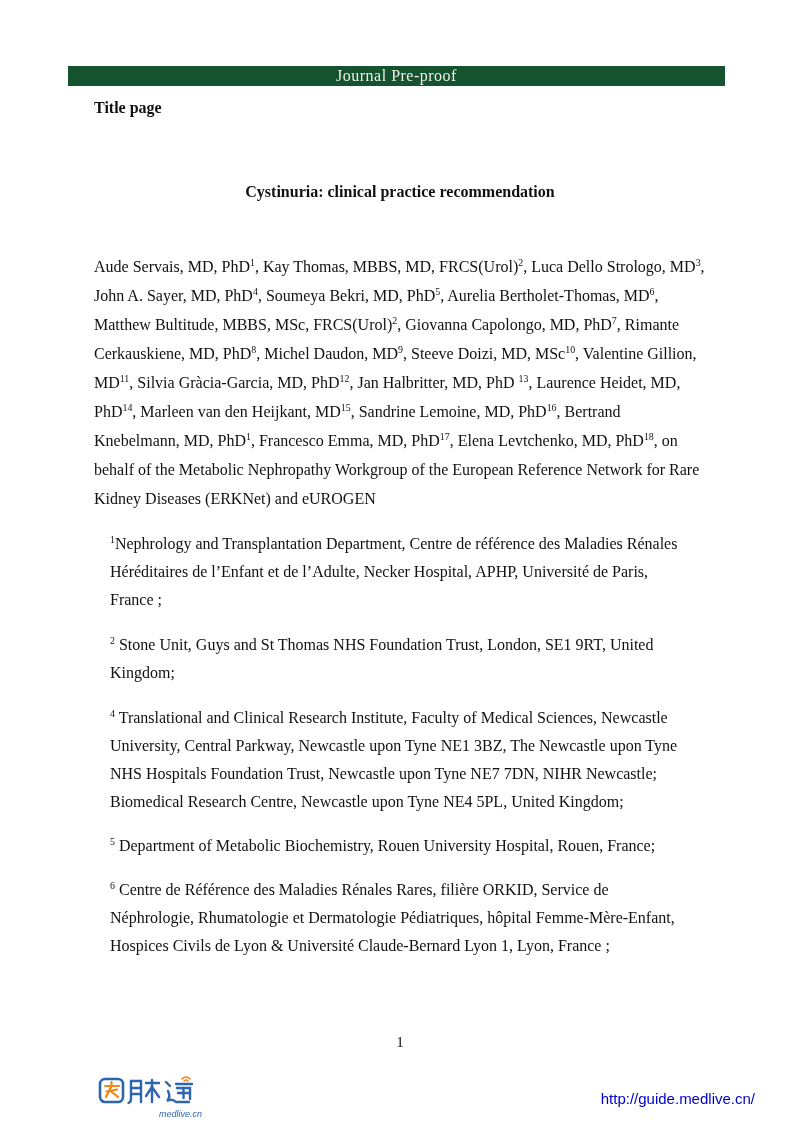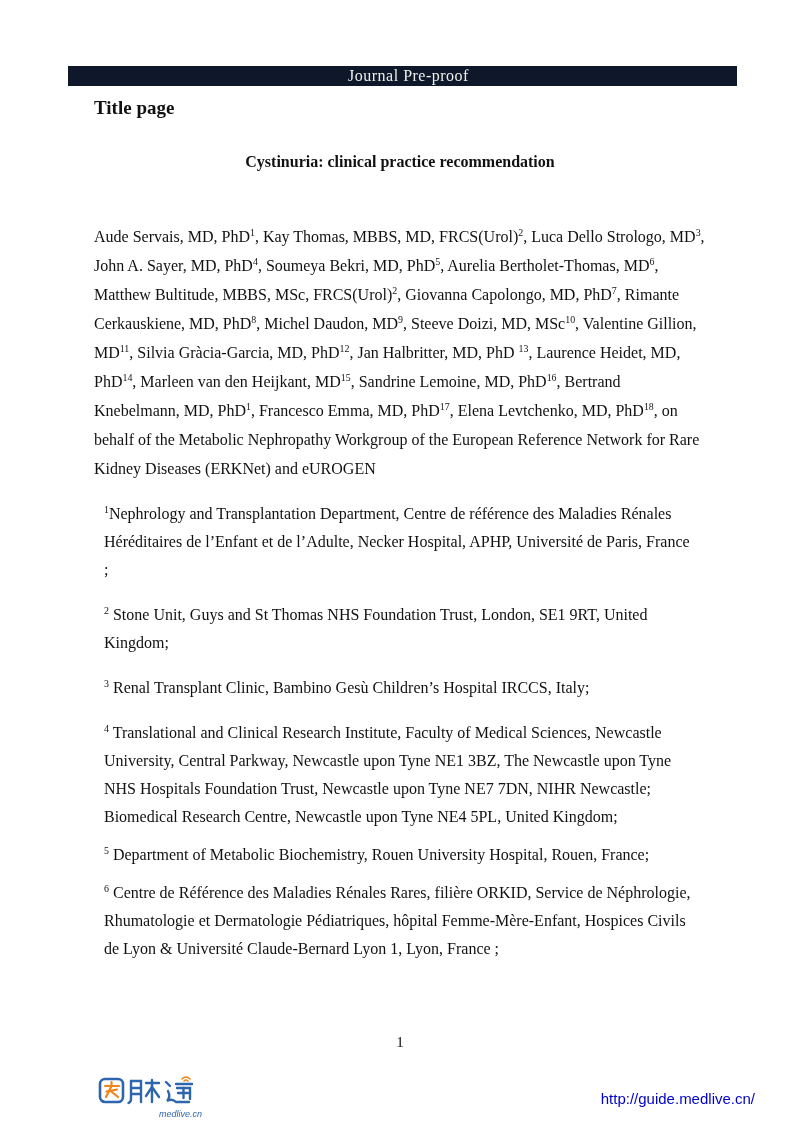--- a/index.html
+++ b/index.html
@@ -16,64 +16,63 @@
     overflow: hidden;
   }
 
   
   .banner {
     position: absolute;
     left: 68px;
     top: 66px;
     width: 657px;
     height: 20px;
-    background: #0f172a;
+    background: #14532d;
     text-align: center;
     line-height: 20px;
     font-size: 16px;
     color: #eeefeb;
     letter-spacing: 0.5px;
-    padding-left: 12px;
   }
 
   
   .content {
     position: absolute;
     left: 94px;
     top: 98px;
     width: 612px;
     font-size: 16px;
   }
   .section-label {
     font-weight: bold;
-    font-size: 19px;
+    font-size: 16px;
     line-height: 19px;
   }
   .doc-title {
-    margin-top: 35px;
+    margin-top: 65px;
     text-align: center;
     font-weight: bold;
     font-size: 16px;
     line-height: 19px;
   }
   .authors {
     margin-top: 51px;
     line-height: 29px;
     text-align: left;
   }
   sup {
     font-size: 0.62em;
     line-height: 0;
     vertical-align: super;
   }
   .affiliations {
     margin-top: 17px;
   }
   .aff {
-    margin: 10px;
+    margin: 16px;
     line-height: 28px;
   }
   .aff.gap {
     margin-bottom: 17px;
   }
 
   
   .page-num {
     position: absolute;
     left: 94px;
@@ -120,21 +119,20 @@
 <div class="content">
   <div class="section-label">Title page</div>
 
   <div class="doc-title">Cystinuria: clinical practice recommendation</div>
 
   <p class="authors">Aude Servais, MD, PhD<sup>1</sup>, Kay Thomas, MBBS, MD, FRCS(Urol)<sup>2</sup>, Luca Dello Strologo, MD<sup>3</sup>, John A. Sayer, MD, PhD<sup>4</sup>, Soumeya Bekri, MD, PhD<sup>5</sup>, Aurelia Bertholet-Thomas, MD<sup>6</sup>, Matthew Bultitude, MBBS, MSc, FRCS(Urol)<sup>2</sup>, Giovanna Capolongo, MD, PhD<sup>7</sup>, Rimante Cerkauskiene, MD, PhD<sup>8</sup>, Michel Daudon, MD<sup>9</sup>, Steeve Doizi, MD, MSc<sup>10</sup>, Valentine Gillion, MD<sup>11</sup>, Silvia Gràcia-Garcia, MD, PhD<sup>12</sup>, Jan Halbritter, MD, PhD <sup>13</sup>, Laurence Heidet, MD, PhD<sup>14</sup>, Marleen van den Heijkant, MD<sup>15</sup>, Sandrine Lemoine, MD, PhD<sup>16</sup>, Bertrand Knebelmann, MD, PhD<sup>1</sup>, Francesco Emma, MD, PhD<sup>17</sup>, Elena Levtchenko, MD, PhD<sup>18</sup>, on behalf of the Metabolic Nephropathy Workgroup of the European Reference Network for Rare Kidney Diseases (ERKNet) and eUROGEN</p>
 
   <div class="affiliations">
     <p class="aff gap"><sup>1</sup><span>Nephrology and Transplantation Department, Centre de référence des Maladies Rénales Héréditaires de l’Enfant et de l’Adulte, Necker Hospital, APHP, Université de Paris, France ;</span></p>
     <p class="aff gap"><sup>2</sup><span> Stone Unit, Guys and St Thomas NHS Foundation Trust, London, SE1 9RT, United Kingdom;</span></p>
-    <p class="aff gap"><sup>3</sup><span> Renal Transplant Clinic, Bambino Gesù Children’s Hospital IRCCS, Italy;</span></p>
     <p class="aff"><sup>4</sup><span> Translational and Clinical Research Institute, Faculty of Medical Sciences, Newcastle University, Central Parkway, Newcastle upon Tyne NE1 3BZ, The Newcastle upon Tyne NHS Hospitals Foundation Trust, Newcastle upon Tyne NE7 7DN, NIHR Newcastle; Biomedical Research Centre, Newcastle upon Tyne NE4 5PL, United Kingdom;</span></p>
     <p class="aff"><sup>5</sup><span> Department of Metabolic Biochemistry, Rouen University Hospital, Rouen, France;</span></p>
     <p class="aff"><sup>6</sup><span> Centre de Référence des Maladies Rénales Rares, filière ORKID, Service de Néphrologie, Rhumatologie et Dermatologie Pédiatriques, hôpital Femme-Mère-Enfant, Hospices Civils de Lyon &amp; Université Claude-Bernard Lyon 1, Lyon, France ;</span></p>
   </div>
 </div>
 
 <div class="page-num">1</div>
 
 <div class="medlive-logo">
   <span>

